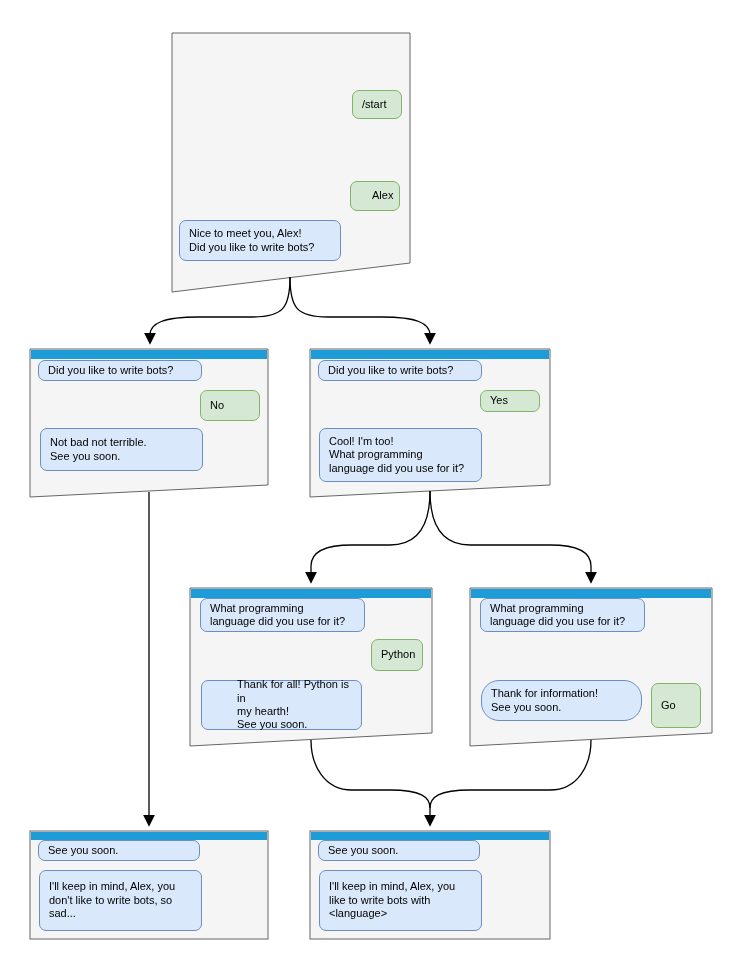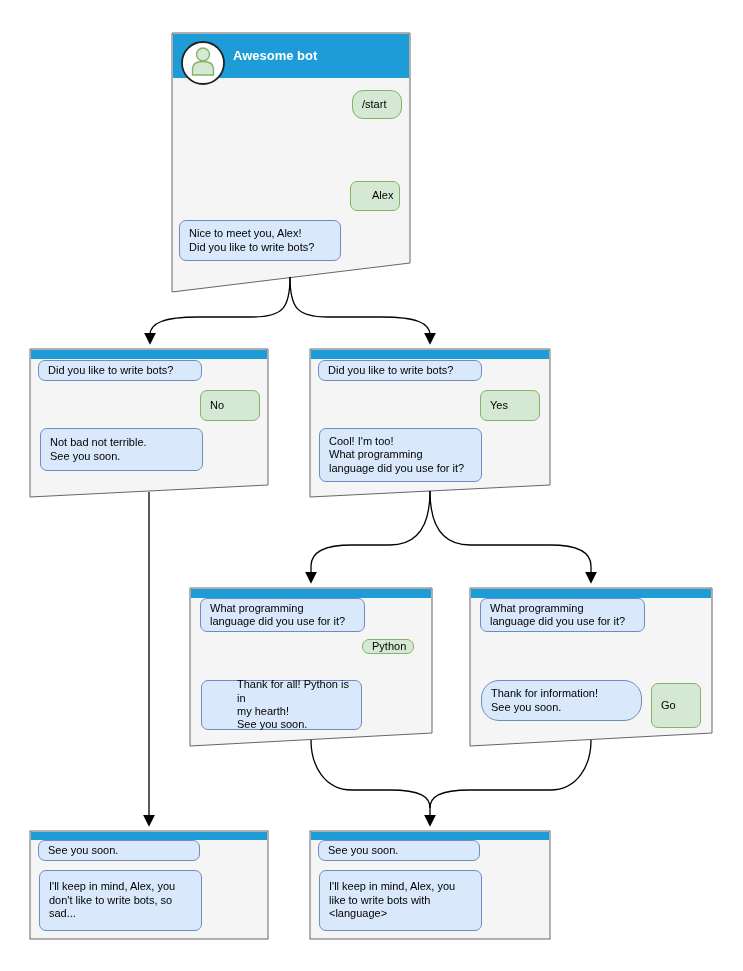--- a/index.html
+++ b/index.html
@@ -46,57 +46,47 @@
 
     <path d="M290,277 C290,308 283,317 252,317 L198,317 C164,317 150,323 150,335 L150,343" fill="none" stroke="#000" stroke-width="1.3" marker-end="url(#arrow)"></path>
     <path d="M290,277 C290,308 297,317 328,317 L382,317 C416,317 430,323 430,335 L430,343" fill="none" stroke="#000" stroke-width="1.3" marker-end="url(#arrow)"></path>
     <path d="M430,491 C430,520 421,545 390,545 L352,545 C324,545 311,552 311,566 L311,582" fill="none" stroke="#000" stroke-width="1.3" marker-end="url(#arrow)"></path>
     <path d="M430,491 C430,520 439,545 470,545 L550,545 C578,545 591,552 591,566 L591,582" fill="none" stroke="#000" stroke-width="1.3" marker-end="url(#arrow)"></path>
     <path d="M149,492 L149,825" fill="none" stroke="#000" stroke-width="1.3" marker-end="url(#arrow)"></path>
     <path d="M311,740 C311,765 324,790 352,790 L390,790 C421,790 430,797 430,808 L430,825" fill="none" stroke="#000" stroke-width="1.3" marker-end="url(#arrow)"></path>
     <path d="M591,740 C591,765 578,790 550,790 L470,790 C439,790 430,797 430,808" fill="none" stroke="#000" stroke-width="1.3"></path>
   </svg>
 
-  <div class="hdr main-hdr">
-    <svg class="avatar" width="46" height="50" viewBox="0 0 46 50">
-      <circle cx="22" cy="25" r="21" fill="#ffffff" stroke="#222222" stroke-width="1.8"></circle>
-      <g fill="#D5E8D4" stroke="#82B366" stroke-width="1.4">
-        <circle cx="22" cy="16.5" r="6.5"></circle>
-        <path d="M11.5,37 L11.5,31 C11.5,26 15,23.5 22,23.5 C29,23.5 32.5,26 32.5,31 L32.5,37 Z"></path>
-      </g>
-    </svg>
-    <div class="bot-title">Awesome bot</div>
-  </div>
 
   <div class="hdr" style="left:31px;top:350px;width:236px;height:9px;"></div>
   <div class="hdr" style="left:311px;top:350px;width:238px;height:9px;"></div>
   <div class="hdr" style="left:191px;top:589px;width:240px;height:9px;"></div>
   <div class="hdr" style="left:471px;top:589px;width:240px;height:9px;"></div>
   <div class="hdr" style="left:31px;top:832px;width:236px;height:8px;"></div>
   <div class="hdr" style="left:311px;top:832px;width:238px;height:8px;"></div>
 
-  <div class="bubble user-b" style="left:352px;top:90px;width:50px;height:29px;border-radius:11px;">/start</div>
+  <div class="bubble user-b" style="left:352px;top:90px;width:50px;height:29px;">/start</div>
   <div class="bubble user-b" style="left:350px;top:181px;width:50px;height:30px;padding-left:21px;">Alex</div>
   <div class="bubble bot-b" style="left:179px;top:220px;width:162px;height:41px;">Nice to meet you, Alex!
 Did you like to write bots?</div>
 
   <div class="bubble bot-b" style="left:38px;top:360px;width:164px;height:21px;">Did you like to write bots?</div>
   <div class="bubble user-b" style="left:200px;top:390px;width:60px;height:31px;">No</div>
   <div class="bubble bot-b" style="left:40px;top:428px;width:163px;height:43px;">Not bad not terrible.
 See you soon.</div>
 
   <div class="bubble bot-b" style="left:318px;top:360px;width:164px;height:21px;">Did you like to write bots?</div>
-  <div class="bubble user-b" style="left:480px;top:390px;width:60px;height:31px;">Yes</div>
+  <div class="bubble user-b" style="left:480px;top:390px;width:60px;height:22px;">Yes</div>
   <div class="bubble bot-b" style="left:319px;top:428px;width:163px;height:54px;">Cool! I'm too!
 What programming
 language did you use for it?</div>
 
   <div class="bubble bot-b" style="left:200px;top:598px;width:165px;height:34px;">What programming
 language did you use for it?</div>
-  <div class="bubble user-b" style="left:362px;top:639px;width:52px;height:15px;">Python</div>
+  <div class="bubble user-b" style="left:371px;top:639px;width:52px;height:32px;">Python</div>
   <div class="bubble bot-b" style="left:201px;top:680px;width:161px;height:50px;padding-left:35px;">Thank for all! Python is in
 my hearth!
 See you soon.</div>
 
   <div class="bubble bot-b" style="left:480px;top:598px;width:165px;height:34px;">What programming
 language did you use for it?</div>
   <div class="bubble user-b" style="left:651px;top:675px;width:50px;height:45px;margin-top:8px;">Go</div>
   <div class="bubble bot-b" style="left:481px;top:680px;width:161px;height:41px;border-radius:18px;">Thank for information!
 See you soon.</div>
 

